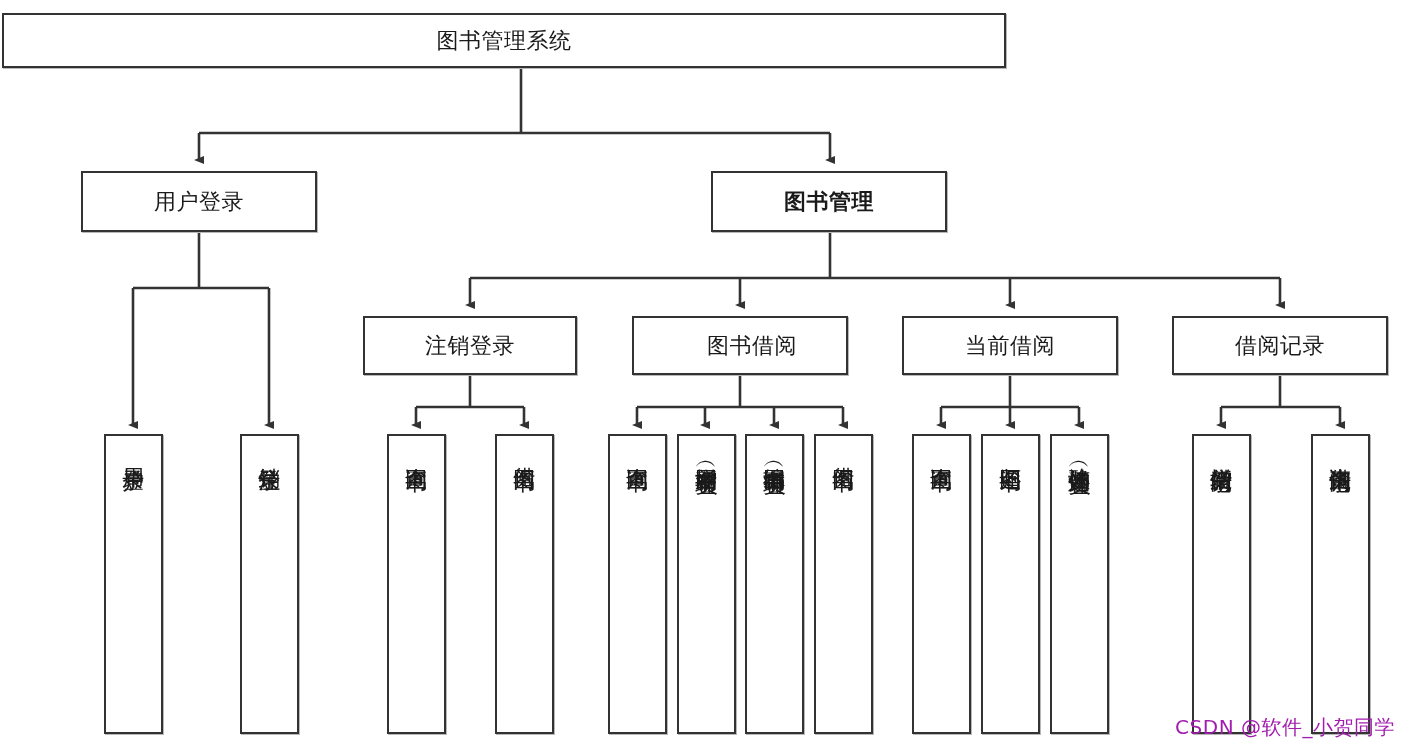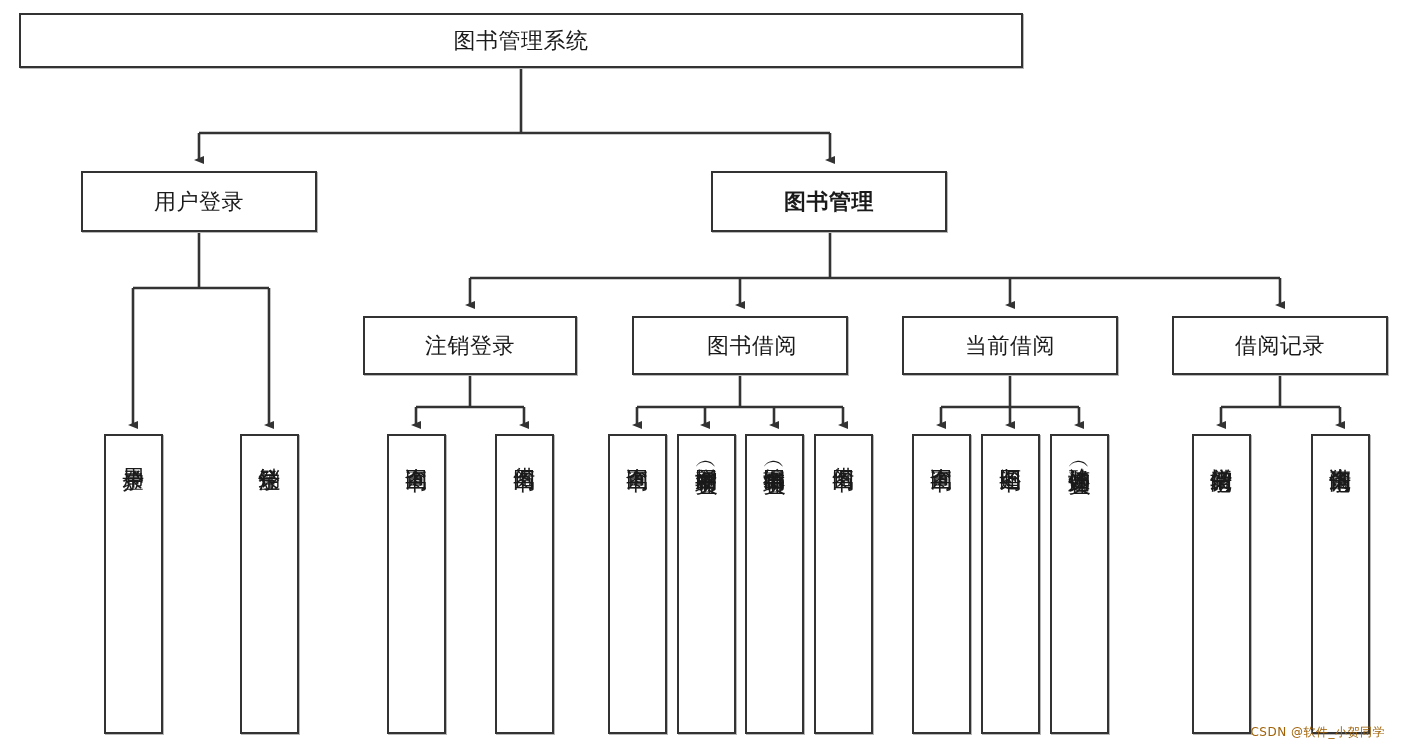--- a/index.html
+++ b/index.html
@@ -52,24 +52,24 @@
     writing-mode: vertical-rl;
     text-orientation: upright;
     font-size: 22px;
     line-height: 1.24;
     letter-spacing: 1px;
     white-space: normal;
     max-height: 262px;
   }
   .watermark {
     position: absolute;
-    right: 20px;
+    right: 10px;
     bottom: 6px;
-    color: #a16207;
-    font-size: 12px;
+    color: #a21caf;
+    font-size: 20px;
     letter-spacing: 0.5px;
     white-space: nowrap;
   }
 </style>
 </head>
 <body>
 
 <div id="canvas">
 
   <svg id="edges" viewBox="0 0 1405 747">
@@ -115,21 +115,21 @@
       <path d="M1010,407 L1010,425" marker-end="url(#arrow)"></path>
       <path d="M1079,407 L1079,425" marker-end="url(#arrow)"></path>
 
       <path d="M1280,375 L1280,407"></path>
       <path d="M1221,407 L1340,407"></path>
       <path d="M1221,407 L1221,425" marker-end="url(#arrow)"></path>
       <path d="M1340,407 L1340,425" marker-end="url(#arrow)"></path>
     </g>
   </svg>
 
-  <div class="node" style="left:19px; top:13px; width:1004px; height:55px;">
+  <div class="node" style="left:2px; top:13px; width:1004px; height:55px;">
     <span class="label">图书管理系统</span>
   </div>
 
   <div class="node" style="left:81px; top:171px; width:236px; height:61px;">
     <span class="label">用户登录</span>
   </div>
 
   <div class="node" style="left:711px; top:171px; width:236px; height:61px;font-weight:bold;">
     <span class="label">图书管理</span>
   </div>

